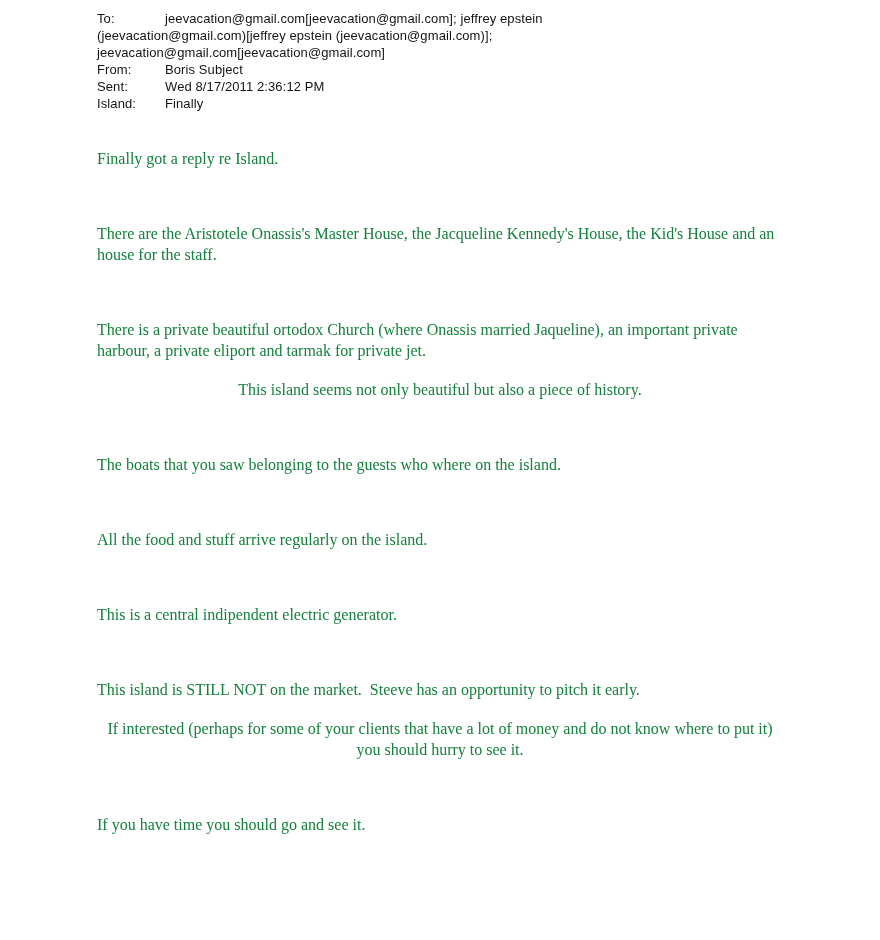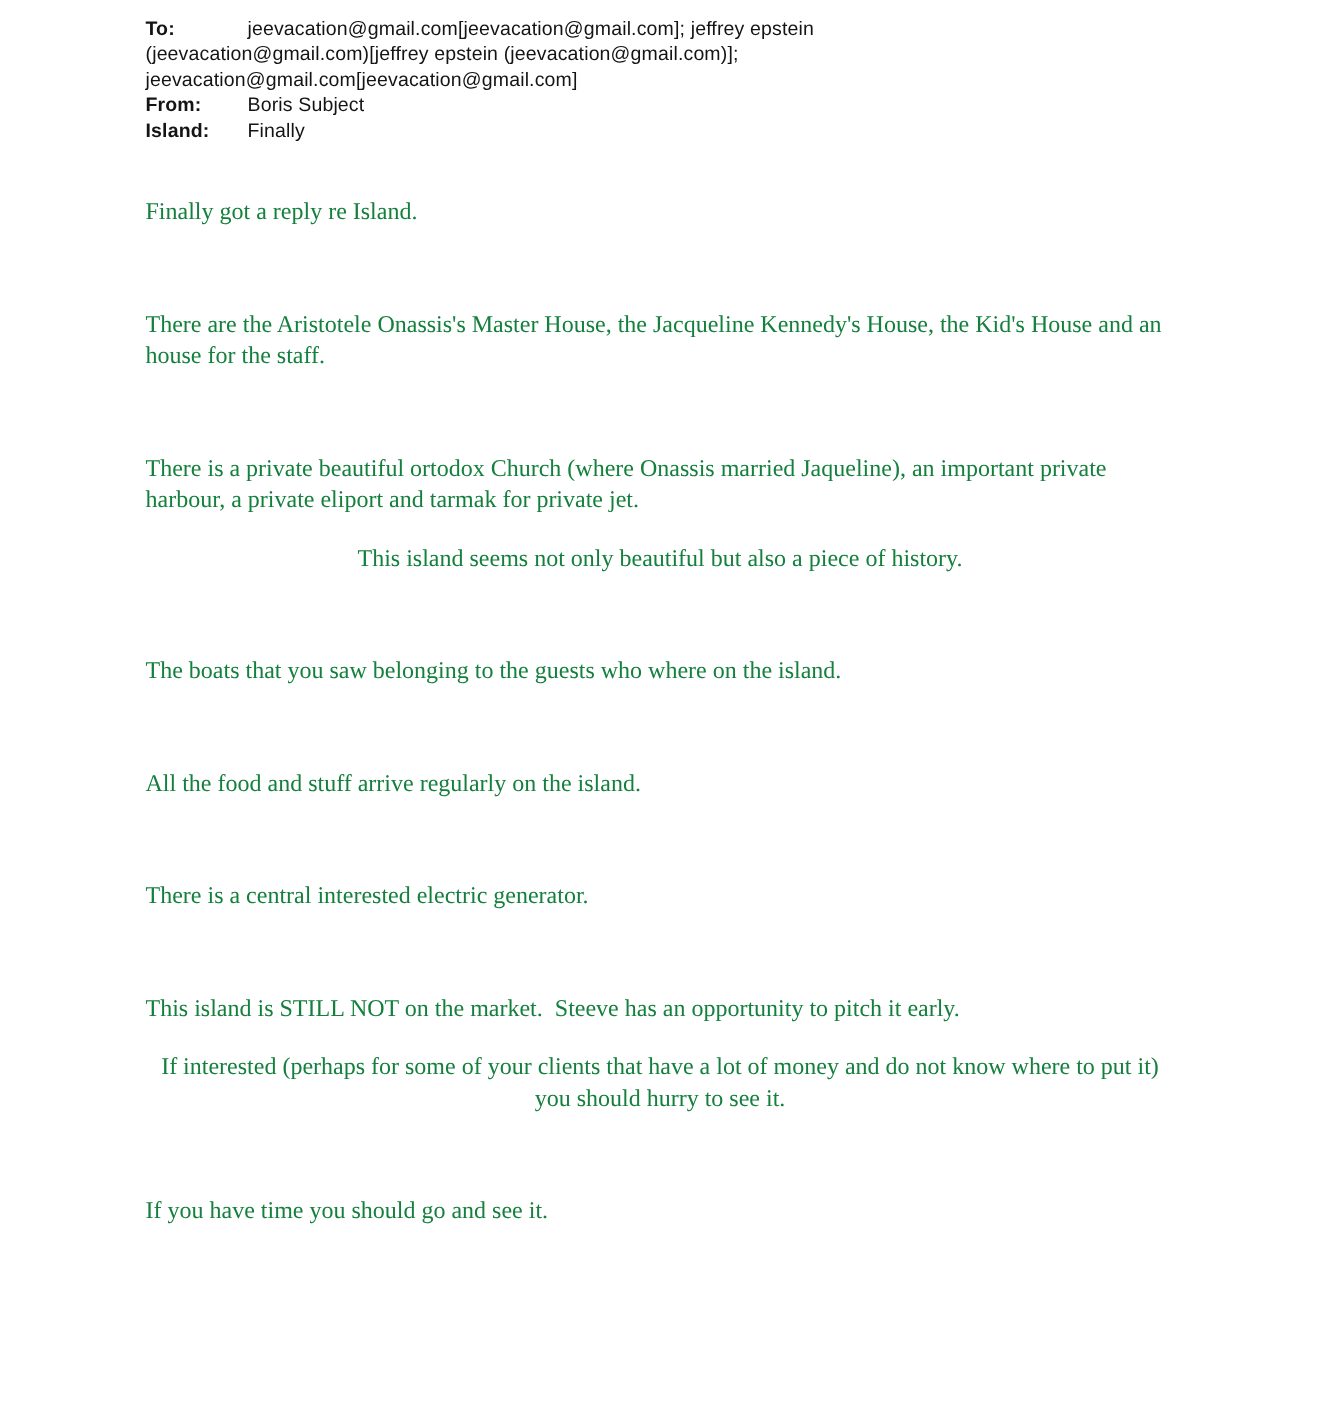--- a/index.html
+++ b/index.html
@@ -24,21 +24,21 @@
     font-size: 13px;
     line-height: 17px;
     color: #141414;
     width: 660px;
     letter-spacing: 0.1px;
   }
   .hline {
     white-space: pre-wrap;
   }
   .hlabel {
-    font-weight: bold;
+    font-weight: normal;
     display: inline-block;
     width: 68px;
   }
   .email-body {
     margin-top: 36px;
     width: 686px;
     font-family: "Liberation Serif", serif;
     font-size: 16px;
     line-height: 21px;
     color: #15803d;
@@ -54,29 +54,30 @@
 </head>
 <body>
 
 <div class="page">
 
   <div class="email-header">
     <div class="hline"><span class="hlabel">To:</span><span>jeevacation@gmail.com[jeevacation@gmail.com]; jeffrey epstein</span></div>
     <div class="hline">(jeevacation@gmail.com)[jeffrey epstein (jeevacation@gmail.com)];</div>
     <div class="hline">jeevacation@gmail.com[jeevacation@gmail.com]</div>
     <div class="hline"><span class="hlabel">From:</span><span>Boris Subject</span></div>
+    <div class="hline"><span class="hlabel">Sent:</span><span>Wed 8/17/2011 2:36:12 PM</span></div>
     <div class="hline"><span class="hlabel">Island:</span><span>Finally</span></div>
   </div>
 
   <div class="email-body">
       <p class="para gap-first">Finally got a reply re Island.</p>
       <p class="para gap-large">There are the Aristotele Onassis's Master House, the Jacqueline Kennedy's House, the Kid's House and an house for the staff.</p>
       <p class="para gap-large">There is a private beautiful ortodox Church (where Onassis married Jaqueline), an important private harbour, a private eliport and tarmak for private jet.</p>
       <p class="para gap-small">This island seems not only beautiful but also a piece of history.</p>
       <p class="para gap-large">The boats that you saw belonging to the guests who where on the island.</p>
       <p class="para gap-large">All the food and stuff arrive regularly on the island.</p>
-      <p class="para gap-large">There is a central interested electric generator.</p>
+      <p class="para gap-large">This is a central indipendent electric generator.</p>
       <p class="para gap-large">This island is STILL NOT on the market.  Steeve has an opportunity to pitch it early.</p>
       <p class="para gap-small">If interested (perhaps for some of your clients that have a lot of money and do not know where to put it) you should hurry to see it.</p>
       <p class="para gap-large">If you have time you should go and see it.</p>
     </div>
 
 </div>
 
 </body></html>

